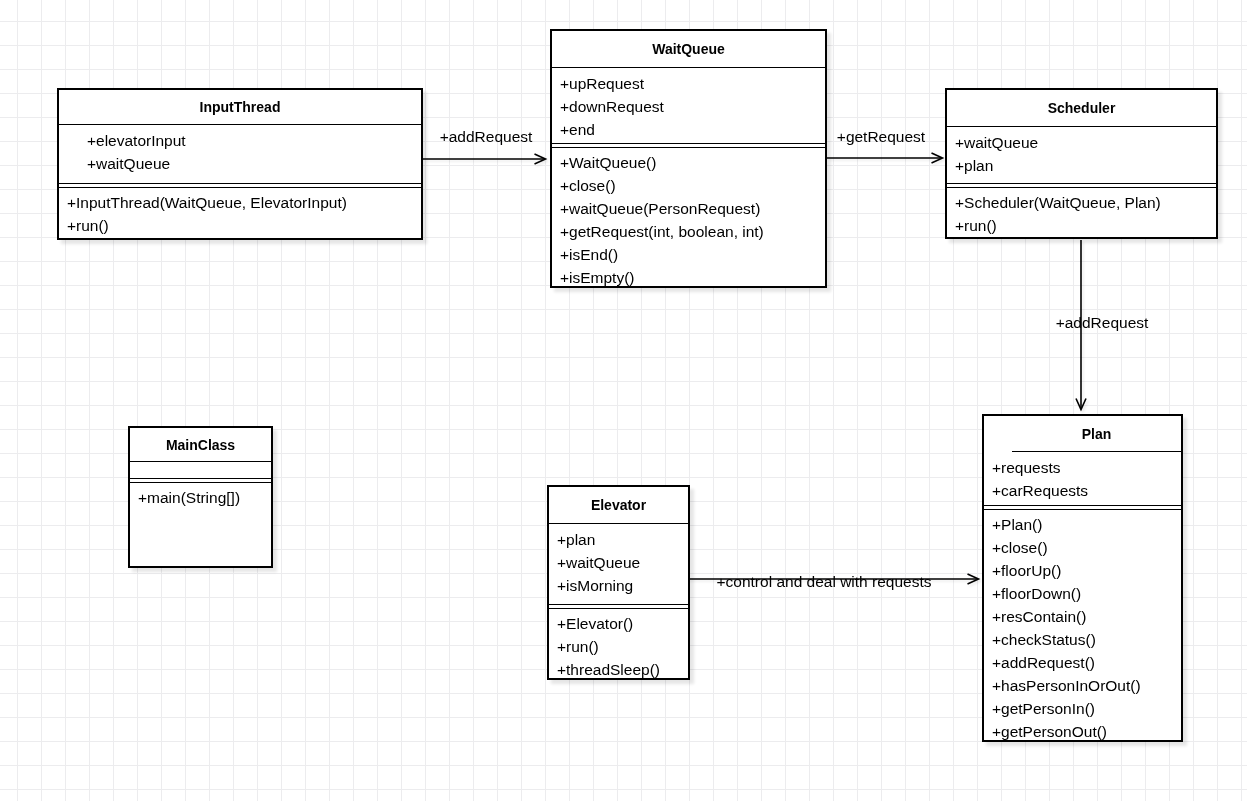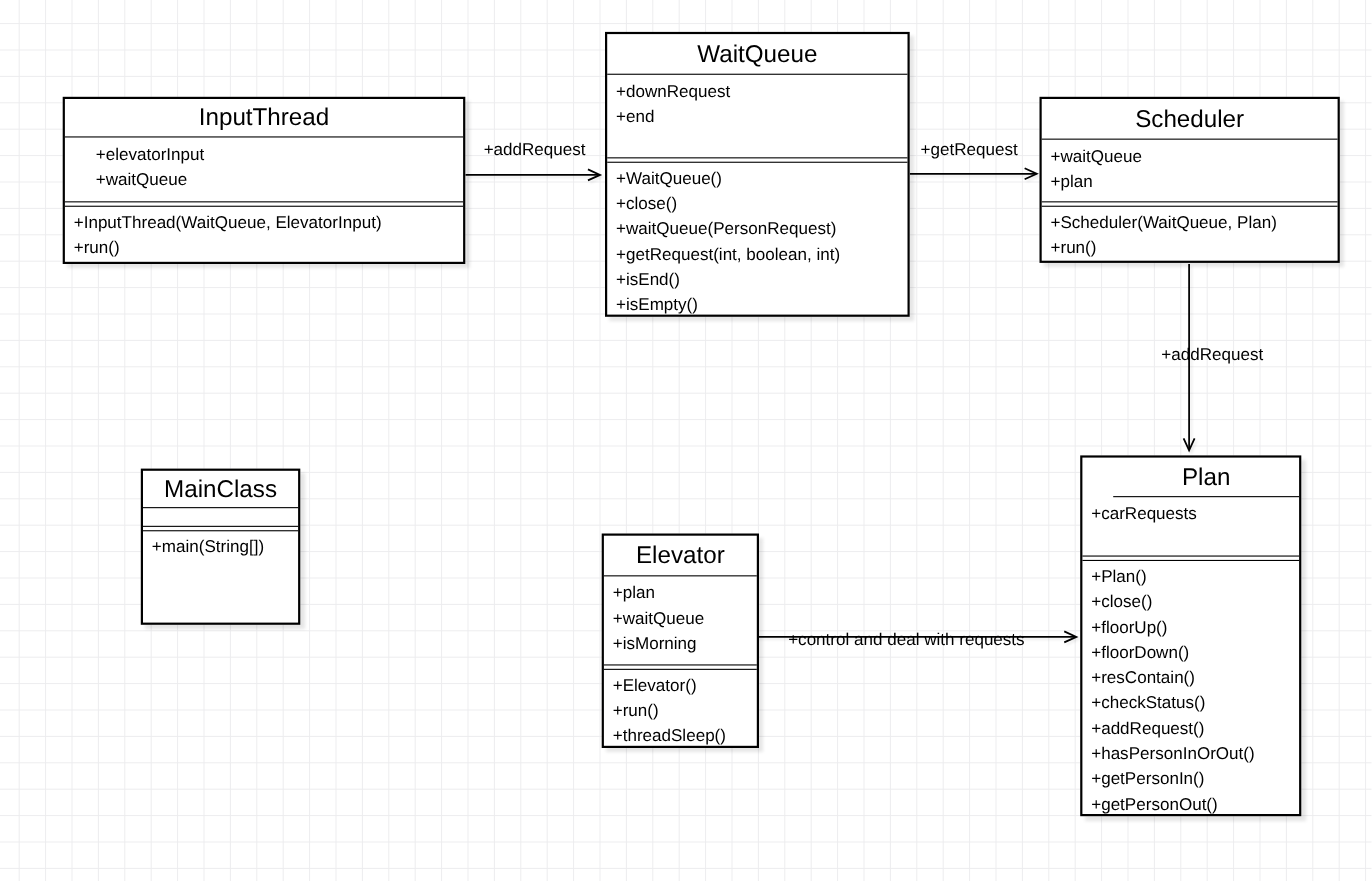--- a/index.html
+++ b/index.html
@@ -39,22 +39,22 @@
     flex-direction: column;
     background: #ffffff;
     border: 2px solid #000000;
     box-shadow: 4px 4px 3px rgba(0,0,0,0.10);
   }
   .uml-title {
     flex: 0 0 auto;
     display: flex;
     align-items: center;
     justify-content: center;
-    font-weight: normal;
-    font-size: 22px;
+    font-weight: bold;
+    font-size: 14px;
     border-bottom: 1.4px solid #000000;
   }
   .uml-fields {
     flex: 0 0 auto;
     padding: 4px 0 0 8px;
     border-bottom: 1.4px solid #000000;
     overflow: hidden;
   }
   .uml-methods {
     flex: 1 1 auto;
@@ -133,20 +133,21 @@
       </div>
     <div class="uml-methods">
         <div class="uml-row">+InputThread(WaitQueue, ElevatorInput)</div>
         <div class="uml-row">+run()</div>
       </div>
   </div>
 
   <div class="uml-class" id="c-waitqueue">
     <div class="uml-title">WaitQueue</div>
     <div class="uml-fields">
+        <div class="uml-row">+upRequest</div>
         <div class="uml-row">+downRequest</div>
         <div class="uml-row">+end</div>
       </div>
     <div class="uml-methods">
         <div class="uml-row">+WaitQueue()</div>
         <div class="uml-row">+close()</div>
         <div class="uml-row">+waitQueue(PersonRequest)</div>
         <div class="uml-row">+getRequest(int, boolean, int)</div>
         <div class="uml-row">+isEnd()</div>
         <div class="uml-row">+isEmpty()</div>
@@ -183,20 +184,21 @@
     <div class="uml-methods">
         <div class="uml-row">+Elevator()</div>
         <div class="uml-row">+run()</div>
         <div class="uml-row">+threadSleep()</div>
       </div>
   </div>
 
   <div class="uml-class" id="c-plan">
     <div class="uml-title">Plan</div>
     <div class="uml-fields">
+        <div class="uml-row">+requests</div>
         <div class="uml-row">+carRequests</div>
       </div>
     <div class="uml-methods">
         <div class="uml-row">+Plan()</div>
         <div class="uml-row">+close()</div>
         <div class="uml-row">+floorUp()</div>
         <div class="uml-row">+floorDown()</div>
         <div class="uml-row">+resContain()</div>
         <div class="uml-row">+checkStatus()</div>
         <div class="uml-row">+addRequest()</div>

